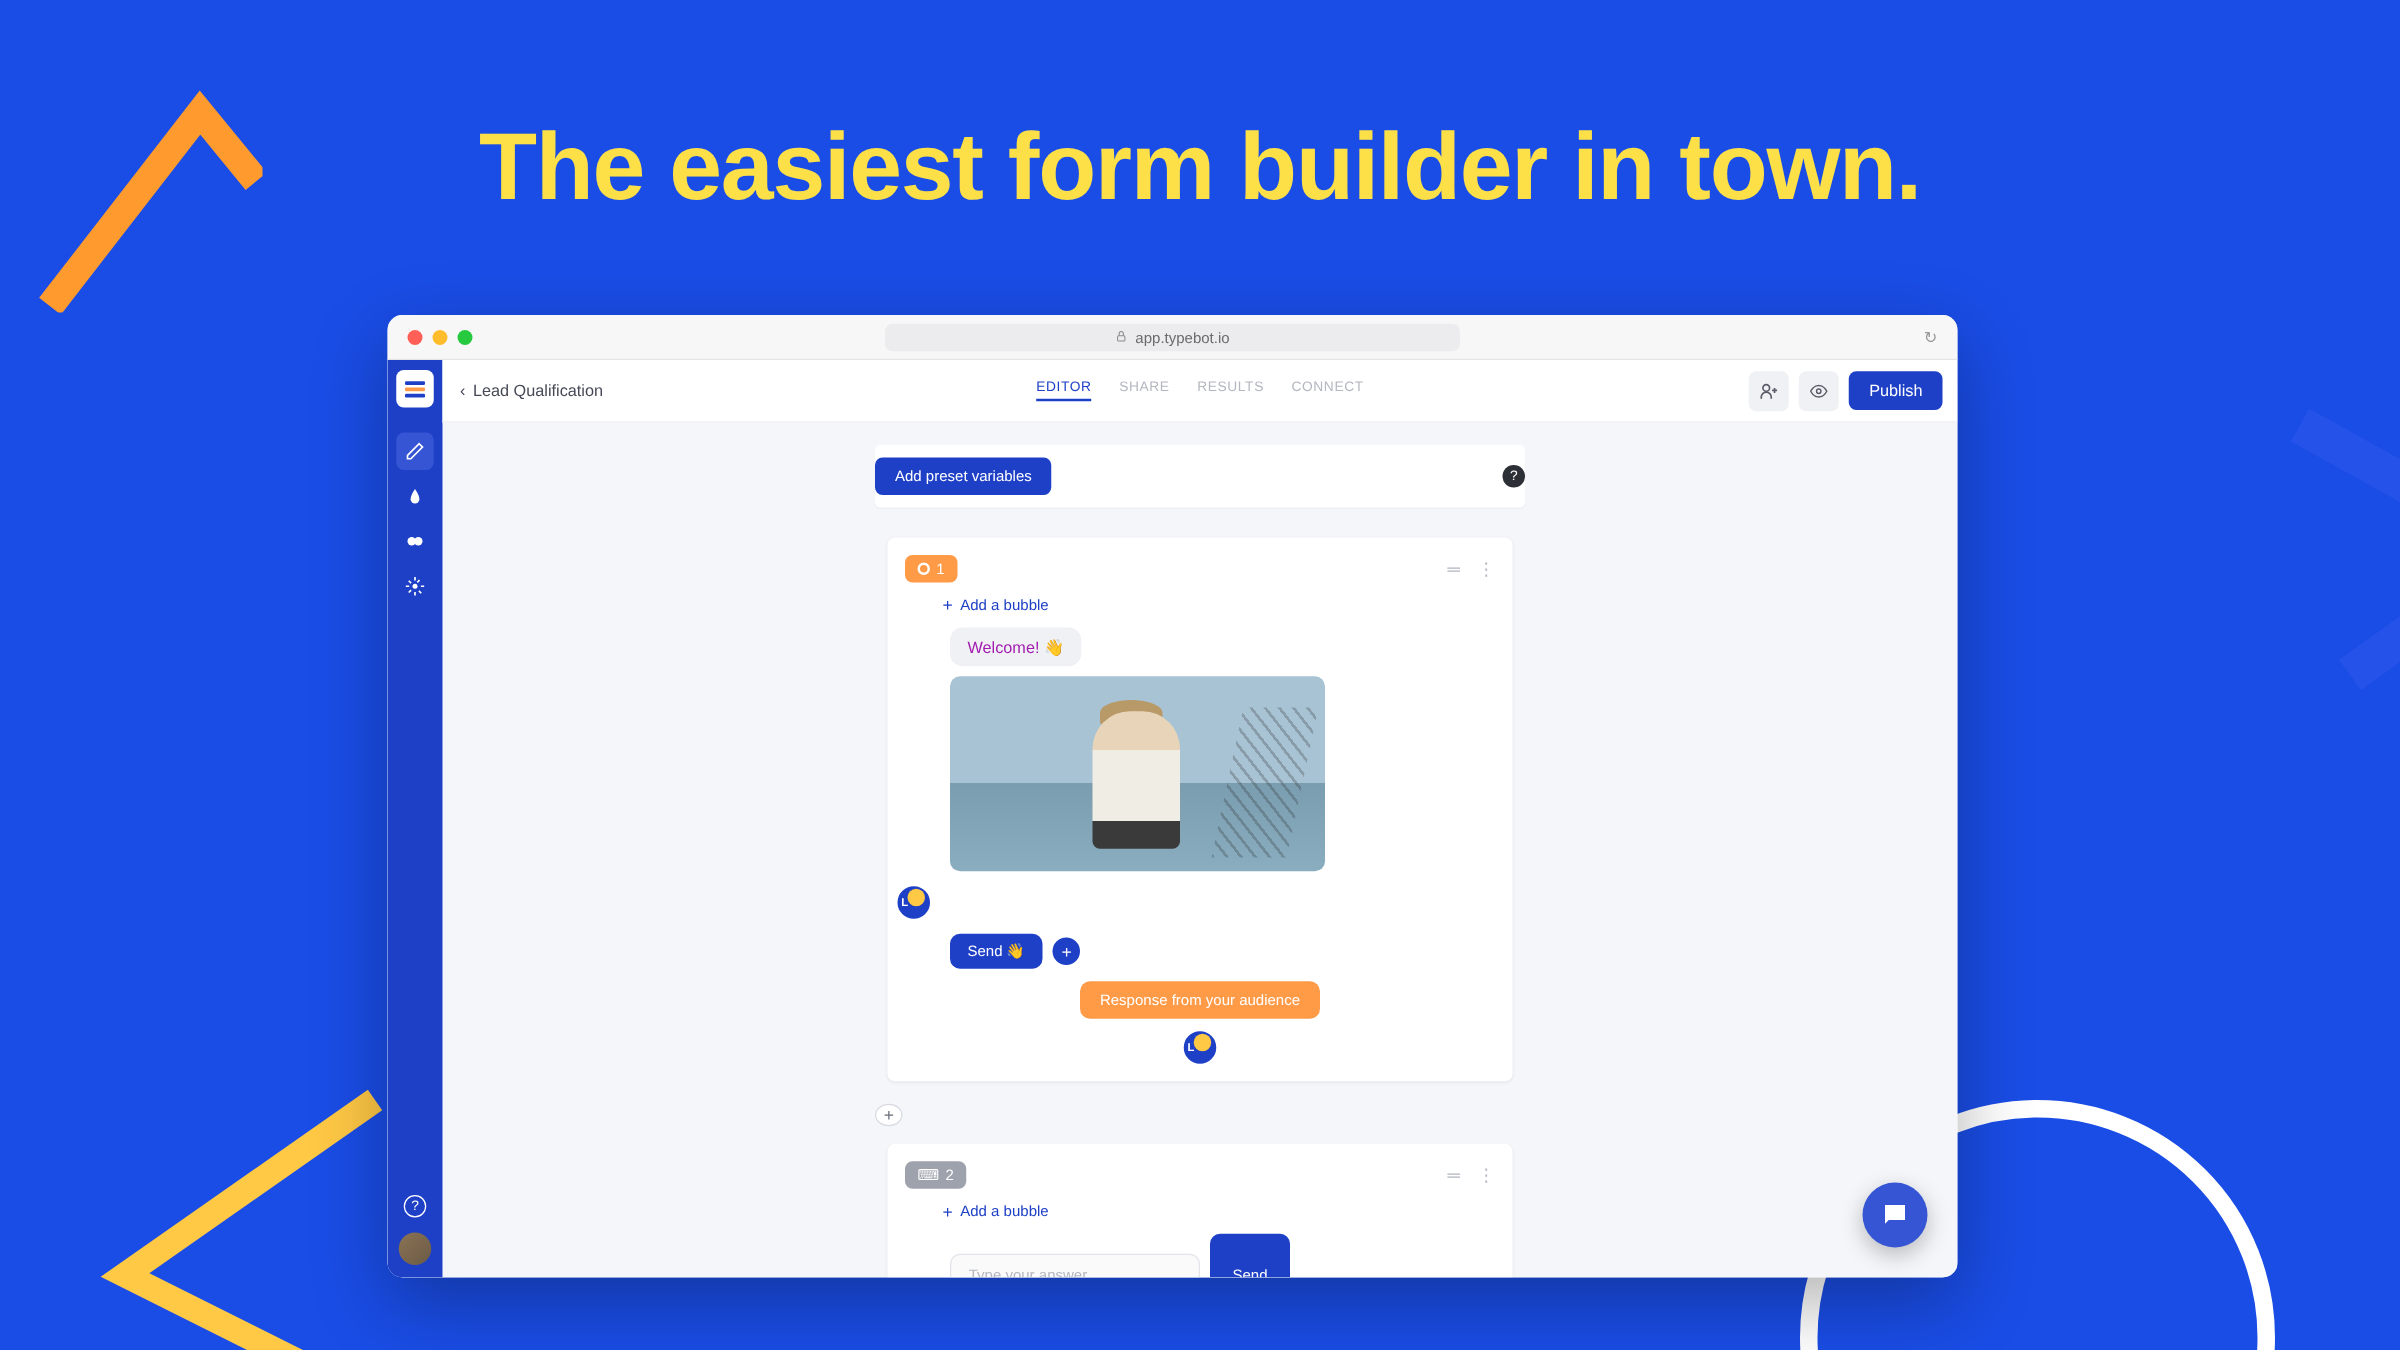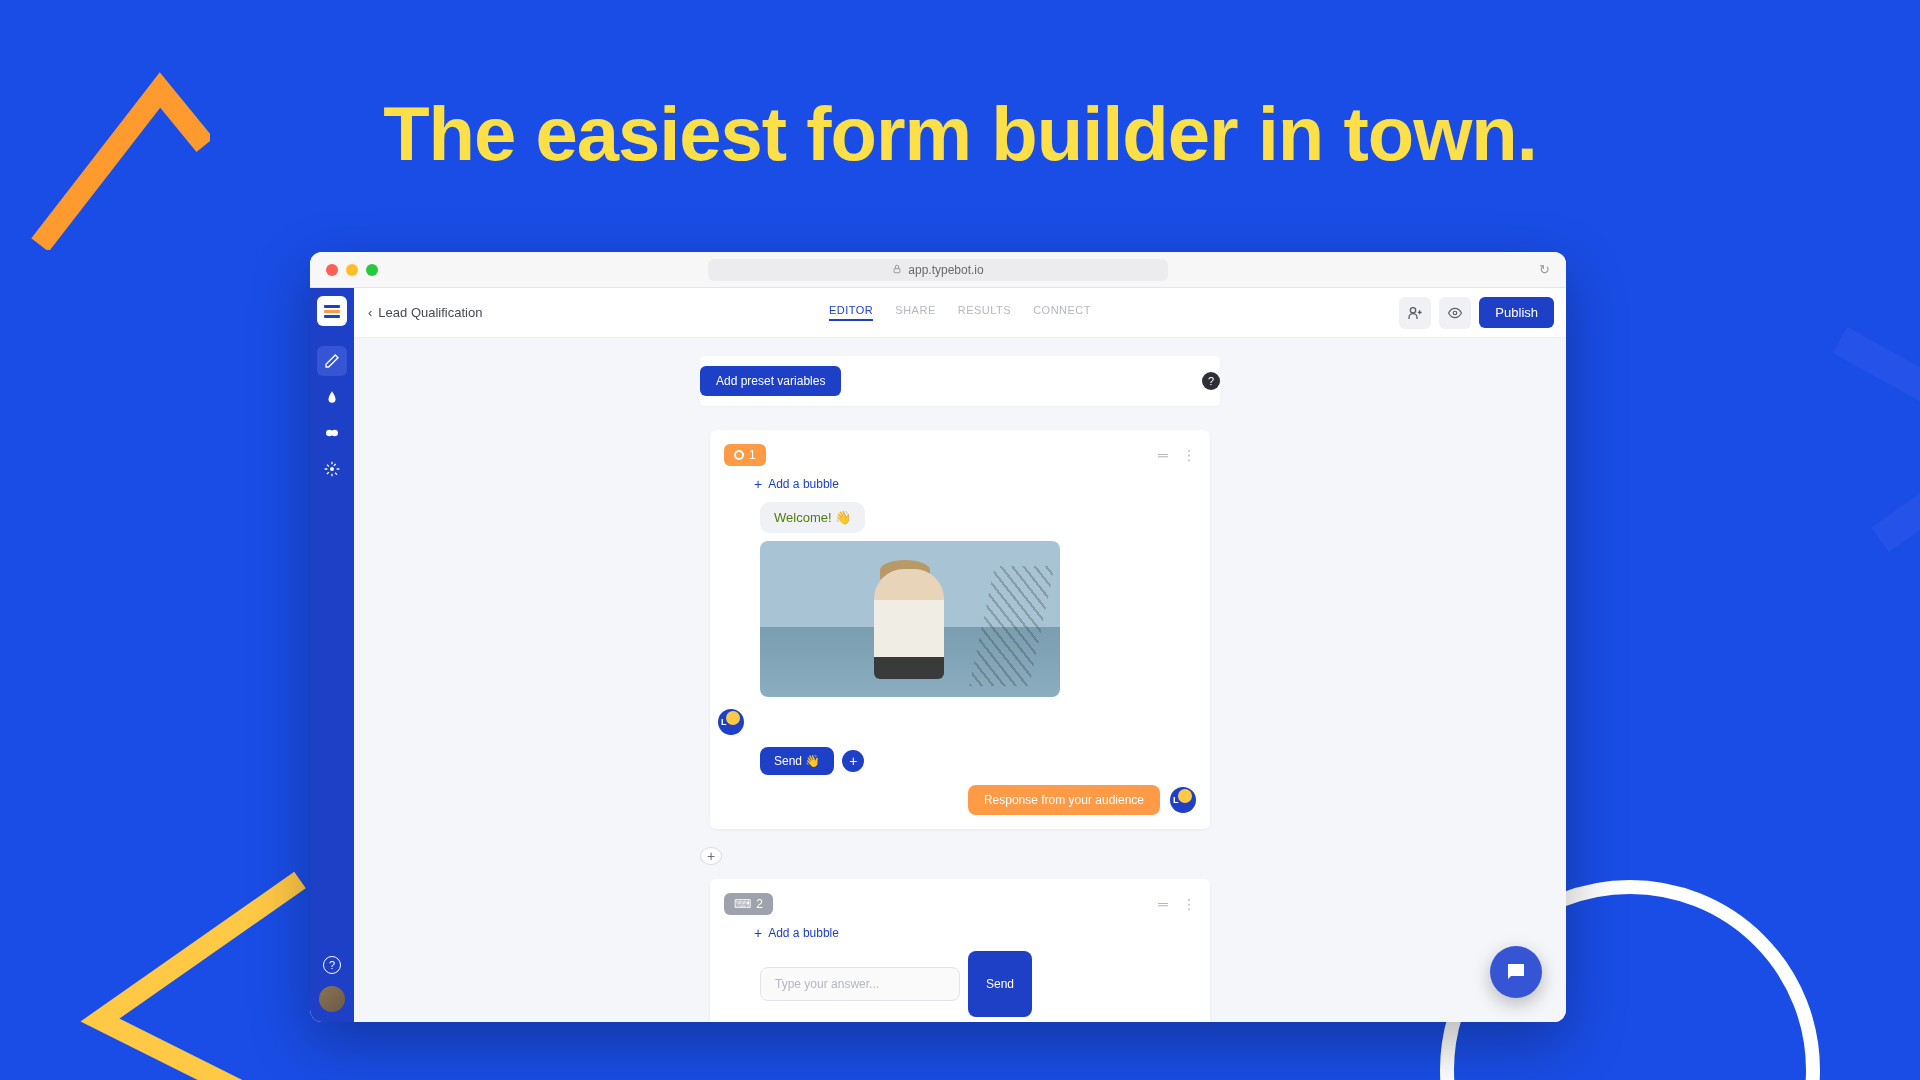--- a/index.html
+++ b/index.html
@@ -63,31 +63,31 @@
 .block-badge.grey { background: #9ea2ad; }
 .block-actions { display: flex; gap: 14px; color: #b4b7c0; font-size: 14px; align-items: center; }
 .add-bubble { color: #1e40c6; font-size: 12px; display: flex; align-items: center; gap: 6px; margin-left: 30px; margin-bottom: 10px; }
 .add-bubble .plus { font-size: 14px; }
 
 .message-row { display: flex; gap: 10px; margin-bottom: 12px; align-items: flex-end; }
 .bot-avatar { width: 26px; height: 26px; border-radius: 50%; background: #1e40c6; position: relative; overflow: hidden; flex-shrink: 0; }
 .bot-avatar::before { content: ''; position: absolute; width: 14px; height: 14px; background: #ffc845; border-radius: 50%; top: 2px; left: 8px; }
 .bot-avatar::after { content: 'L'; position: absolute; font-size: 9px; color: white; top: 8px; left: 3px; font-weight: bold; }
 .bubble-stack { display: flex; flex-direction: column; gap: 8px; }
-.bubble { background: #f0f1f5; padding: 8px 14px; border-radius: 10px; font-size: 13px; color: #4d7c0f; align-self: flex-start; }
+.bubble { background: #f0f1f5; padding: 8px 14px; border-radius: 10px; font-size: 13px; color: #a21caf; align-self: flex-start; }
 .image-bubble { width: 300px; height: 156px; border-radius: 8px; overflow: hidden; background: linear-gradient(180deg, #a8c4d4 0%, #a8c4d4 55%, #7a9db0 55%, #8aadc0 100%); position: relative; }
 .image-bubble .figure { position: absolute; left: 38%; top: 18%; width: 70px; height: 110px; background: linear-gradient(#e8d4b8 28%, #f0ede4 28%, #f0ede4 80%, #3a3a3a 80%); border-radius: 30px 30px 6px 6px; }
 .image-bubble .hat { position: absolute; left: 40%; top: 12%; width: 50px; height: 20px; background: #b89968; border-radius: 50% 50% 10% 10%; }
 .image-bubble .net { position: absolute; right: 6%; top: 16%; width: 60px; height: 120px; background: repeating-linear-gradient(45deg, rgba(40,40,40,0.25) 0 2px, transparent 2px 8px); transform: skewX(-12deg); }
 
 .chip-row { display: flex; gap: 8px; align-items: center; margin-left: 36px; margin-bottom: 10px; }
 .chip { background: #1e40c6; color: white; padding: 7px 14px; border-radius: 8px; font-size: 12px; }
 .chip-plus { width: 22px; height: 22px; background: #1e40c6; color: white; border-radius: 50%; display: flex; align-items: center; justify-content: center; font-size: 14px; }
 
-.response-row { display: flex; justify-content: flex-end; gap: 10px; align-items: center; }
+.response-row { display: flex; justify-content: flex-end; gap: 10px; align-items: center; flex-direction: column; }
 .response-bubble { background: #ff9a47; color: white; padding: 8px 16px; border-radius: 8px; font-size: 12px; }
 
 .input-row { display: flex; gap: 8px; margin-left: 36px; margin-top: 8px; align-items: center; }
 .answer-input { flex: 1; background: #fafafb; border: 1px solid #e2e4ea; border-radius: 8px; padding: 9px 14px; font-size: 12px; color: #b4b7c0; max-width: 200px; }
 .send-btn { background: #1e40c6; color: white; border: none; padding: 26px 18px; border-radius: 8px; font-size: 12px; }
 
 .add-block { width: 22px; height: 22px; background: white; border: 1px solid #d9dbe2; border-radius: 50%; display: flex; align-items: center; justify-content: center; font-size: 14px; color: #6b6e7a; margin-bottom: 14px; align-self: flex-start; margin-left: calc(50% - 260px); }
 
 
 .fab { position: absolute; bottom: 24px; right: 24px; width: 52px; height: 52px; background: #3555d4; border-radius: 50%; display: flex; align-items: center; justify-content: center; box-shadow: 0 6px 18px rgba(0,0,0,0.25); }

